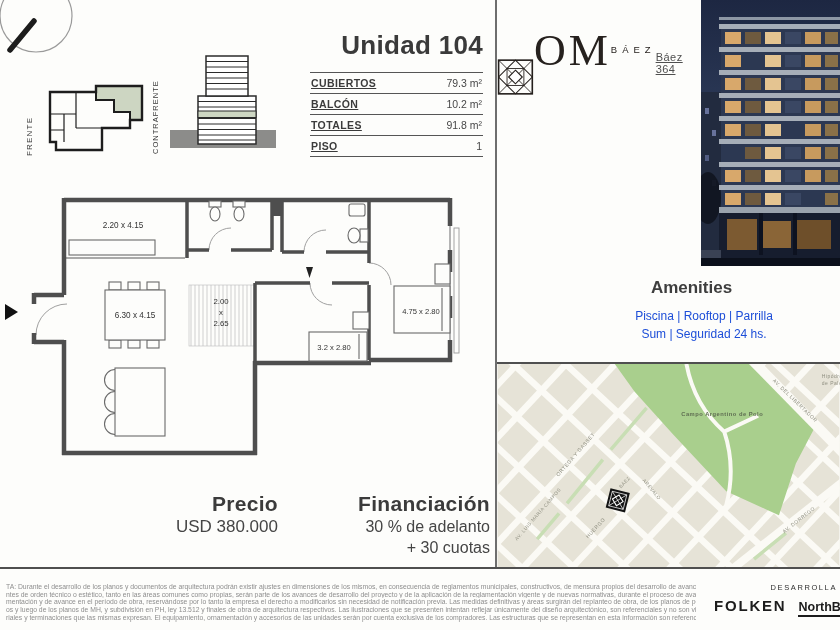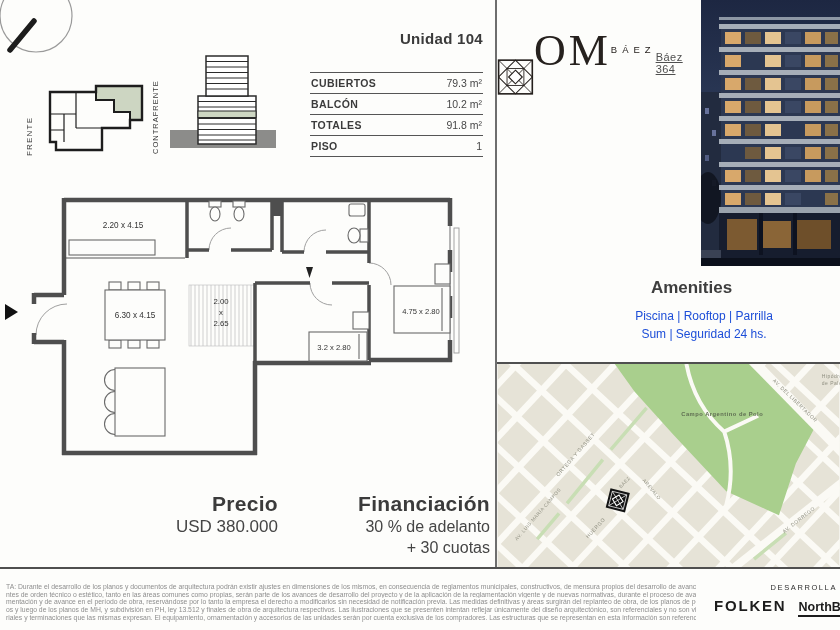--- a/index.html
+++ b/index.html
@@ -3,26 +3,26 @@
 <meta charset="utf-8">
 <style>
   html,body{margin:0;padding:0;}
   body{width:840px;height:630px;font-family:"Liberation Sans",sans-serif;}
   .page{position:relative;width:840px;height:630px;background:#fdfdfb;overflow:hidden;}
   .abs{position:absolute;}
   
   .vdiv{left:495px;top:0;width:2px;height:567px;background:#6e6e6e;}
   .hrule{left:0;top:567px;width:840px;height:2px;background:#4f4f4f;}
   
-  .unit-title{left:300px;top:30px;width:183px;text-align:right;font-size:15px;font-weight:bold;
+  .unit-title{left:300px;top:30px;width:183px;text-align:right;font-size:26px;font-weight:bold;
     color:#3a3a3a;letter-spacing:.3px;}
   .unit-table{left:310px;top:72px;width:173px;border-top:1.4px solid #555;}
   .trow{display:flex;justify-content:space-between;align-items:center;height:20px;
     border-bottom:1.4px solid #555;padding:0 1px;}
-  .tlabel{font-size:10.5px;font-weight:bold;color:#3b3b3b;letter-spacing:.4px;}
+  .tlabel{font-size:10.5px;font-weight:bold;color:#3b3b3b;letter-spacing:.4px;text-decoration:underline;}
   .tvalue{font-size:10.5px;color:#474747;}
   
   .price-block{left:130px;top:492px;width:148px;text-align:right;color:#3b3b3b;}
   .fin-block{left:318px;top:492px;width:172px;text-align:right;color:#3b3b3b;}
   .big-label{font-size:21px;font-weight:bold;letter-spacing:.3px;line-height:24px;}
   .sub-line{font-size:16px;line-height:21px;color:#454545;}
   
   .brand-col{left:497px;top:0;width:203px;display:flex;align-items:center;}
   .brand-mark{margin-top:56px;}
   .brand-name{font-family:"Liberation Serif",serif;font-size:44px;color:#26211e;letter-spacing:3px;

